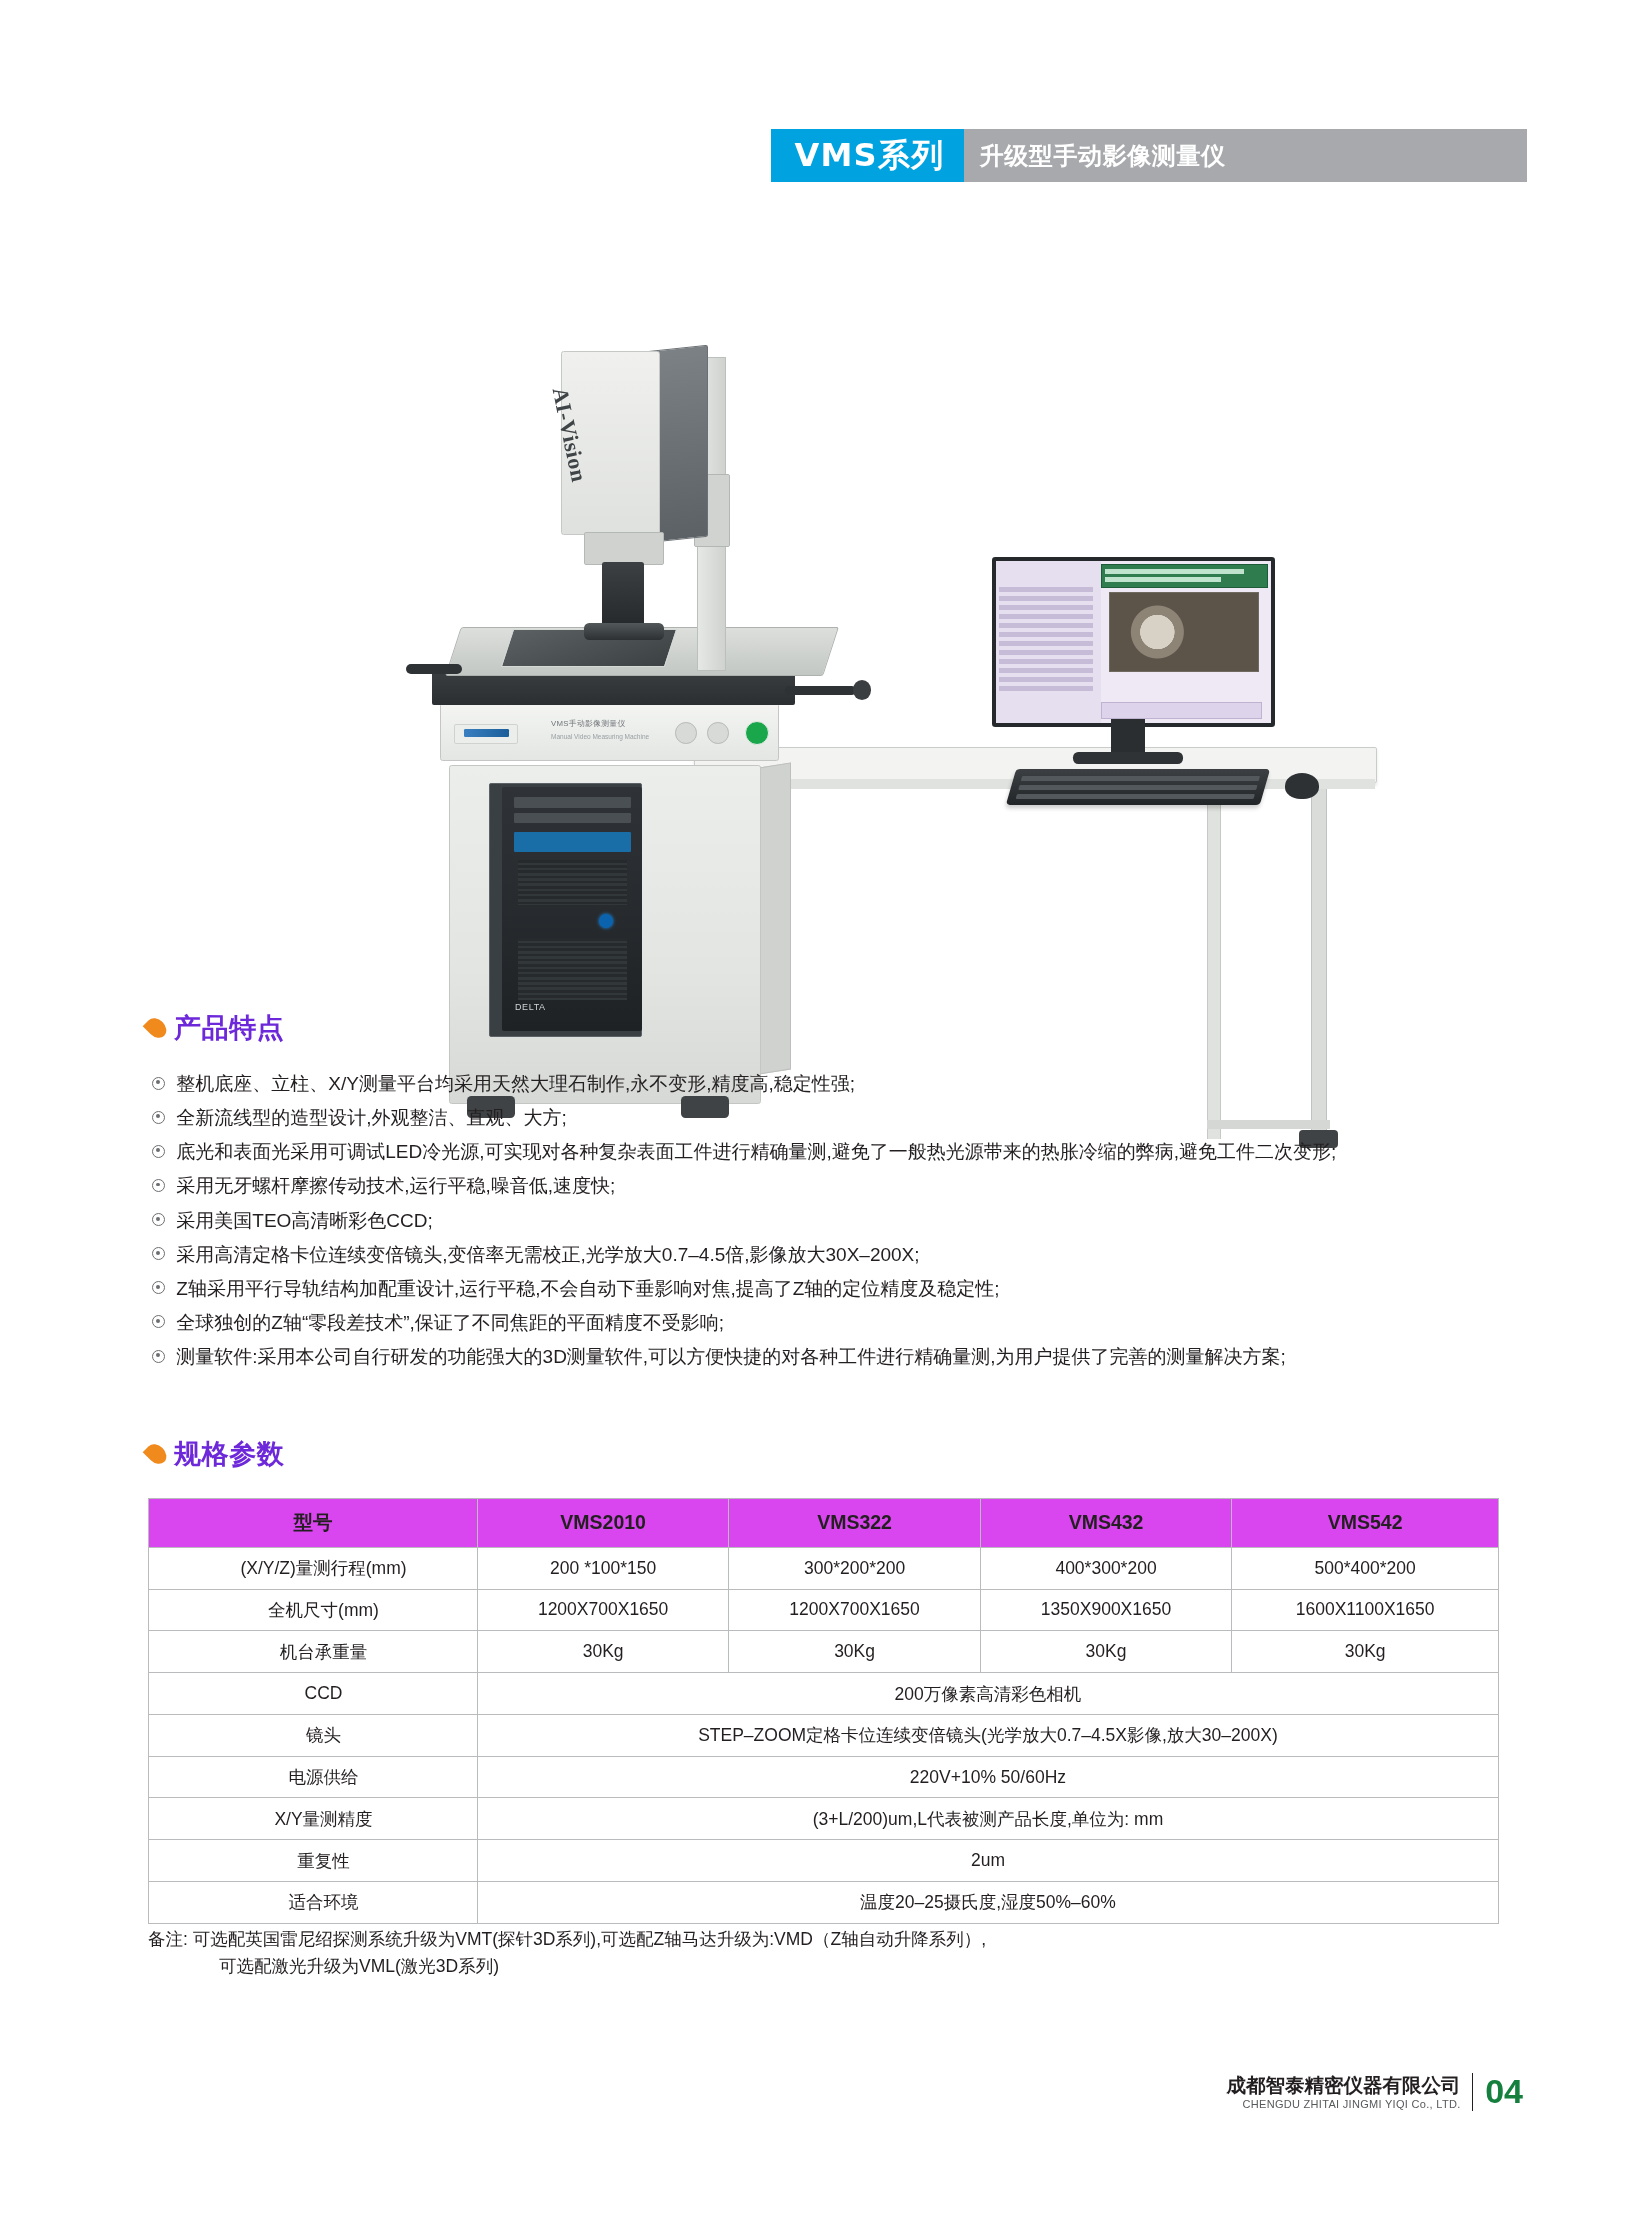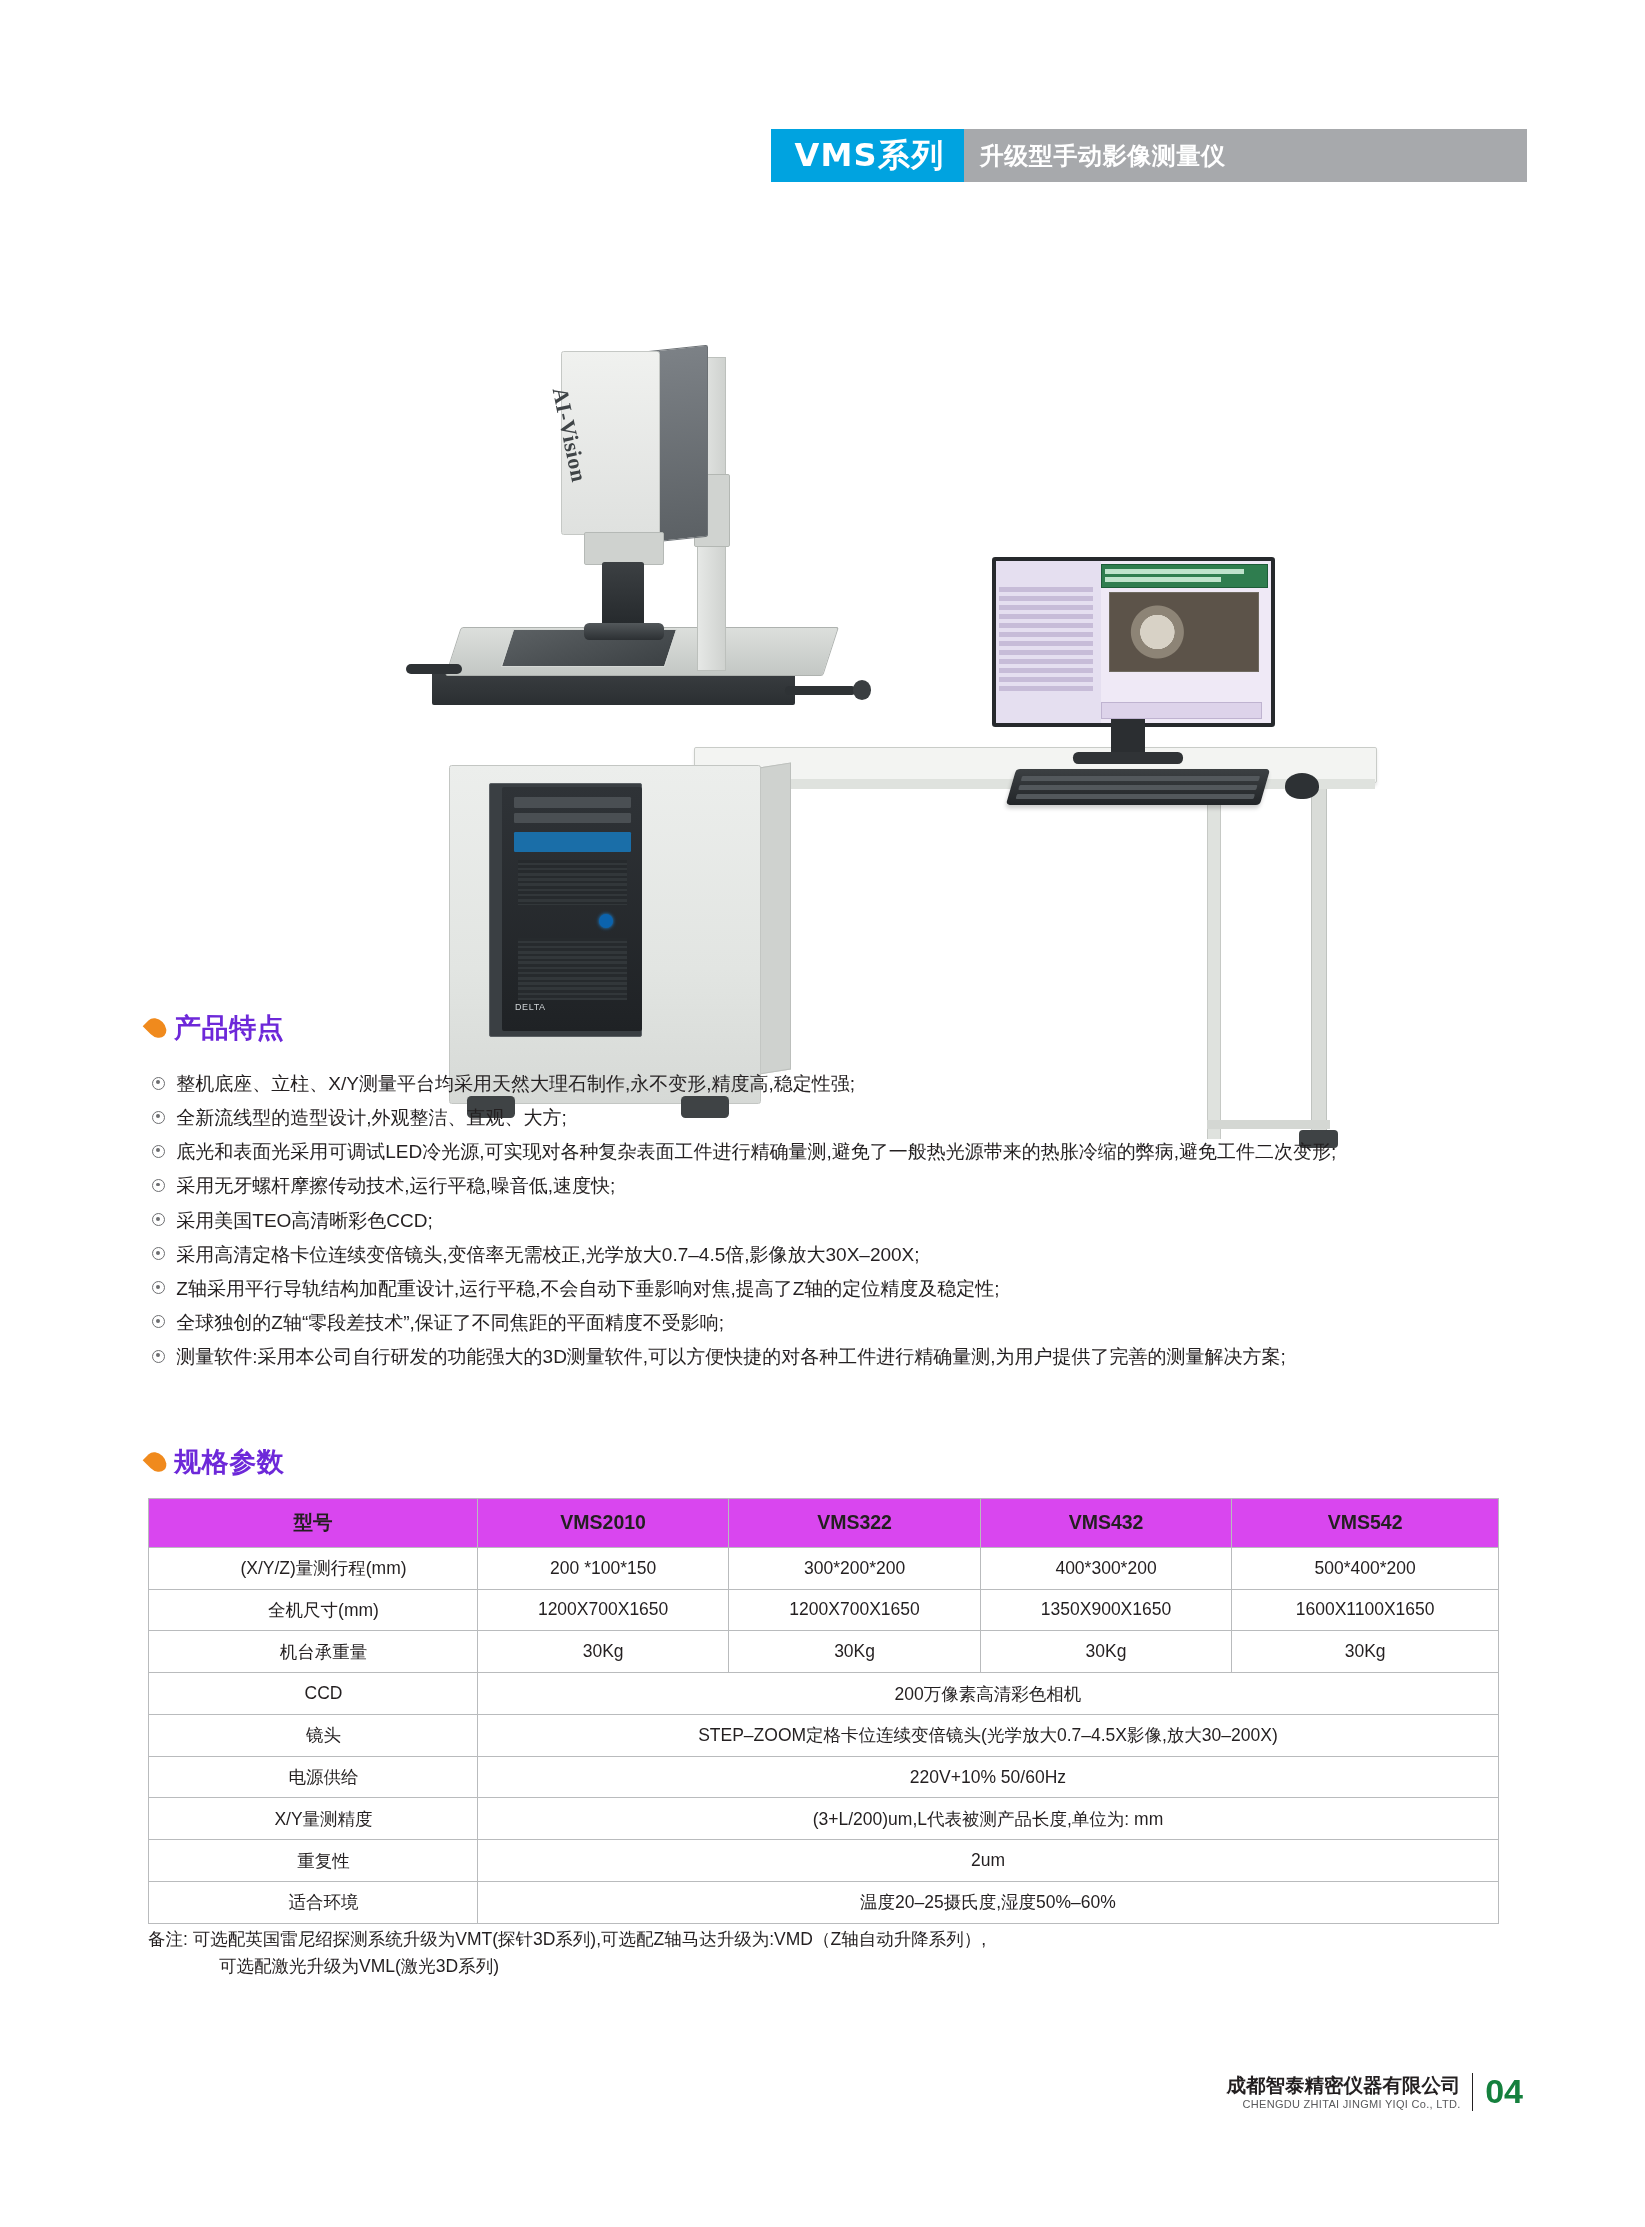--- a/index.html
+++ b/index.html
@@ -450,20 +450,30 @@
     <div class="pc-bay" style="top:26px;"></div>
     <div class="pc-strip" style="top:45px;"></div>
     <div class="pc-vent" style="top:73px;"></div>
     <div class="pc-btn" style="left:97px; top:127px;"></div>
     <div class="pc-vent" style="top:151px; height:62px;"></div>
     <div class="pc-logo">DELTA</div>
   </div>
   <div class="cab-foot" style="left:188px; top:901px;"></div>
   <div class="cab-foot" style="left:402px; top:901px;"></div>
 
+  <div class="base-panel">
+    <div class="logo-badge">
+        <i></i>
+      </div>
+    <div class="lbl">VMS手动影像测量仪</div>
+    <div class="lbl2">Manual Video Measuring Machine</div>
+    <div class="knob" style="left:234px;"></div>
+    <div class="knob" style="left:266px;"></div>
+    <div class="green-btn"></div>
+  </div>
 
   <div class="stage-base"></div>
   <div class="stage-plate"></div>
   <div class="stage-glass"></div>
   <div class="stage-handleL"></div>
   <div class="stage-handleR"></div>
   <div class="stage-knobR"></div>
 
   <div class="column"></div>
   <div class="z-slide"></div>
@@ -549,21 +559,21 @@
   <div class="feature-item">
     <span class="feature-bullet"></span>
     <span class="feature-text">全球独创的Z轴“零段差技术”,保证了不同焦距的平面精度不受影响;</span>
   </div>
   <div class="feature-item">
     <span class="feature-bullet"></span>
     <span class="feature-text">测量软件:采用本公司自行研发的功能强大的3D测量软件,可以方便快捷的对各种工件进行精确量测,为用户提供了完善的测量解决方案;</span>
   </div>
 </div>
 
-<div class="section" style="top:1436px;margin-top:8px;">
+<div class="section" style="top:1436px;">
   <div class="flame"></div>
   <div class="section-title">规格参数</div>
 </div>
 
 <div class="spec-wrap">
   <table class="spec">
     <tbody>
       <tr class="head">
         <td class="label">型号</td>
         <td>VMS2010</td>

